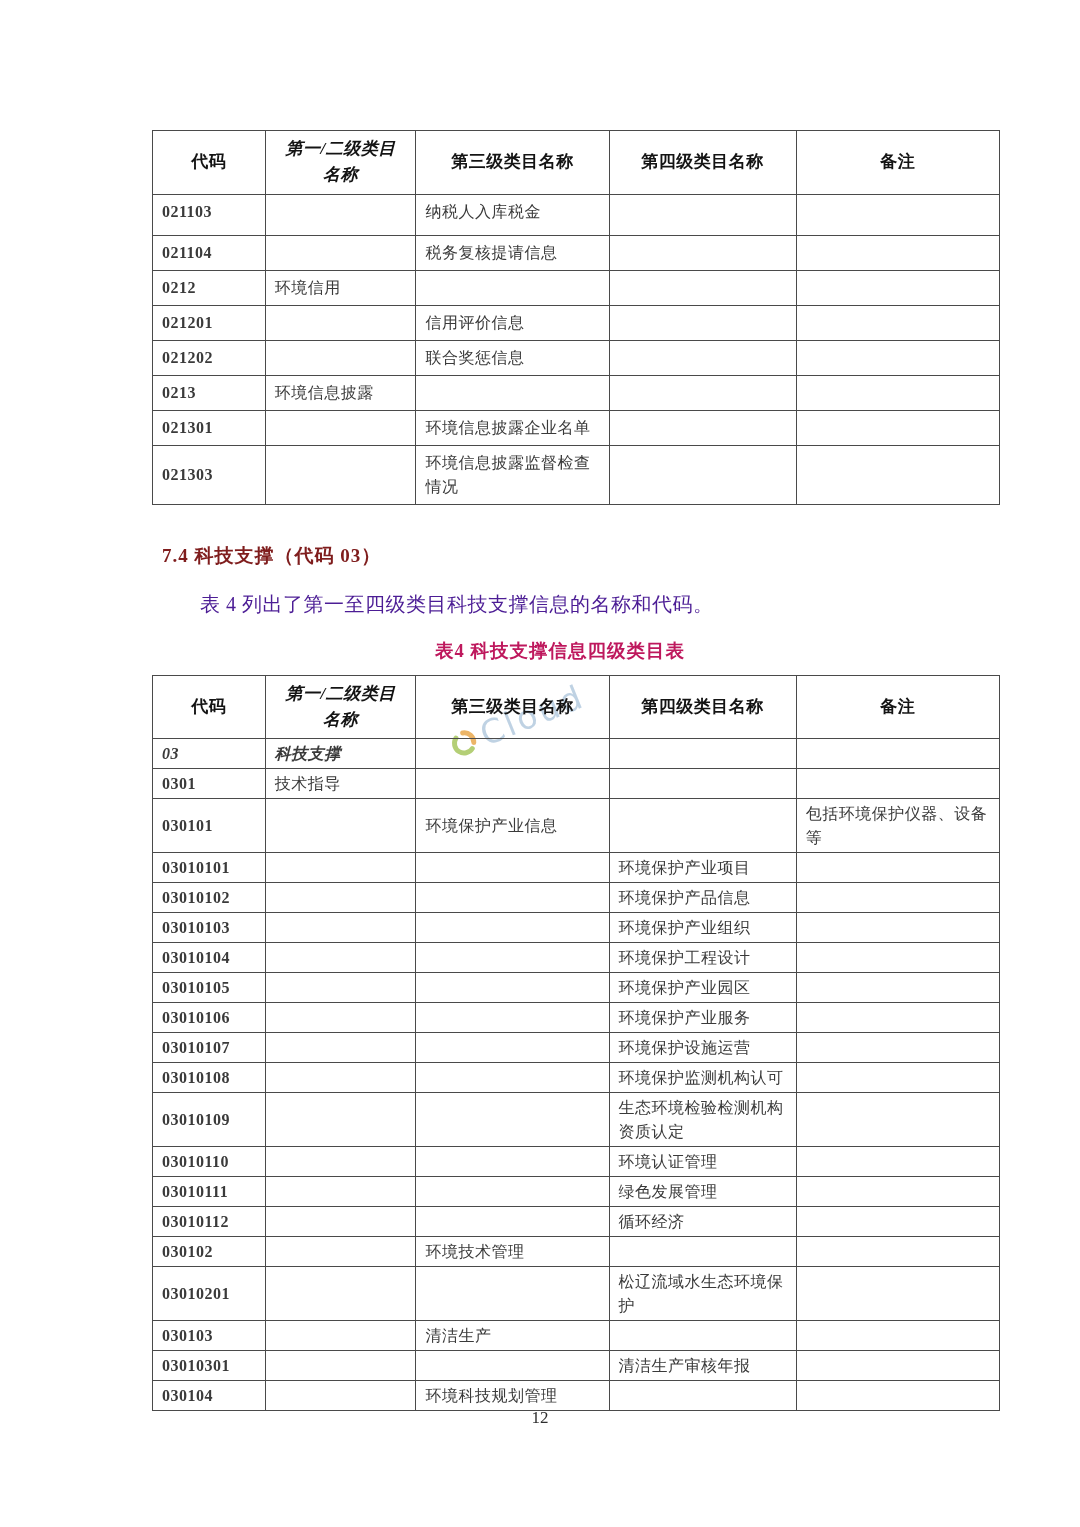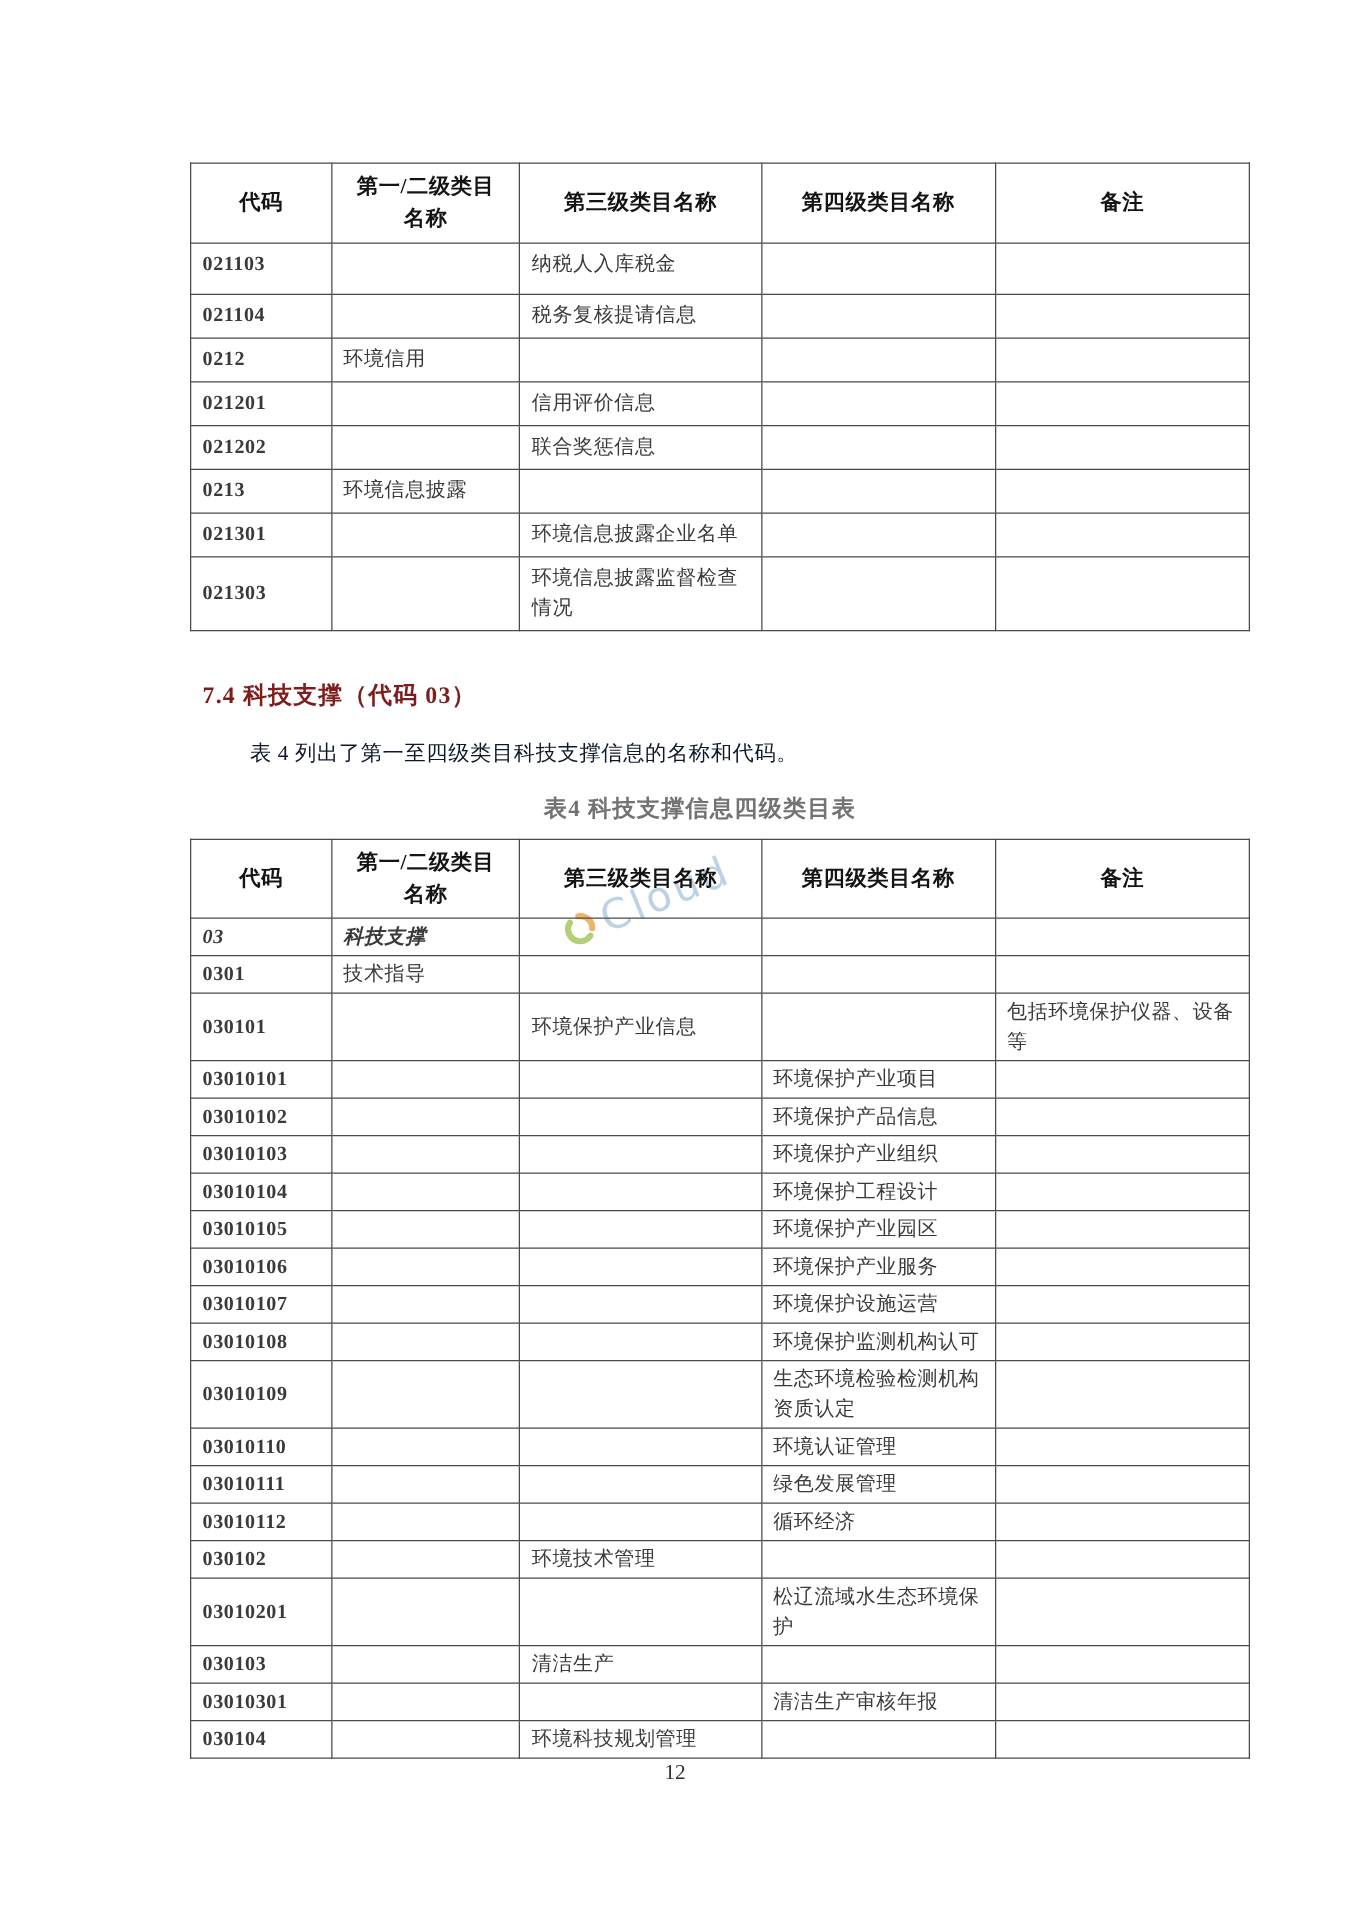--- a/index.html
+++ b/index.html
@@ -33,21 +33,21 @@
     overflow: hidden;
   }
   table.cat th {
     font-weight: 700;
     font-size: 17px;
     color: #141414;
     text-align: center;
     padding: 5px 4px;
     line-height: 1.55;
   }
-  th.col-l2 { white-space: pre-line; }
+  th.col-l2 { white-space: pre-line; font-style: italic; }
   table.cat td {
     font-size: 16px;
     color: #3a3a3a;
     padding: 2.5px 9px;
     line-height: 1.5;
     text-align: left;
   }
   td.cell-code {
     font-weight: 700;
     font-size: 16.5px;
@@ -66,30 +66,30 @@
   .section-heading {
     margin: 38px 0 0 10px;
     font-size: 19px;
     font-weight: 700;
     color: #7f1d1d;
     letter-spacing: 1px;
   }
   .intro {
     margin: 22px 0 0 0;
     text-indent: 48px;
-    font-size: 17px;
-    color: #0f172a;
+    font-size: 20px;
+    color: #4c1d95;
     letter-spacing: 0.5px;
   }
   .table4-title {
     margin: 20px 0 12px 0;
     text-align: center;
     font-size: 18.5px;
     font-weight: 700;
-    color: #737373;
+    color: #be185d;
     letter-spacing: 1px;
   }
   .page-number {
     position: absolute;
     left: 0;
     top: 1408px;
     width: 1080px;
     text-align: center;
     font-size: 17px;
     color: #2e2e2e;

